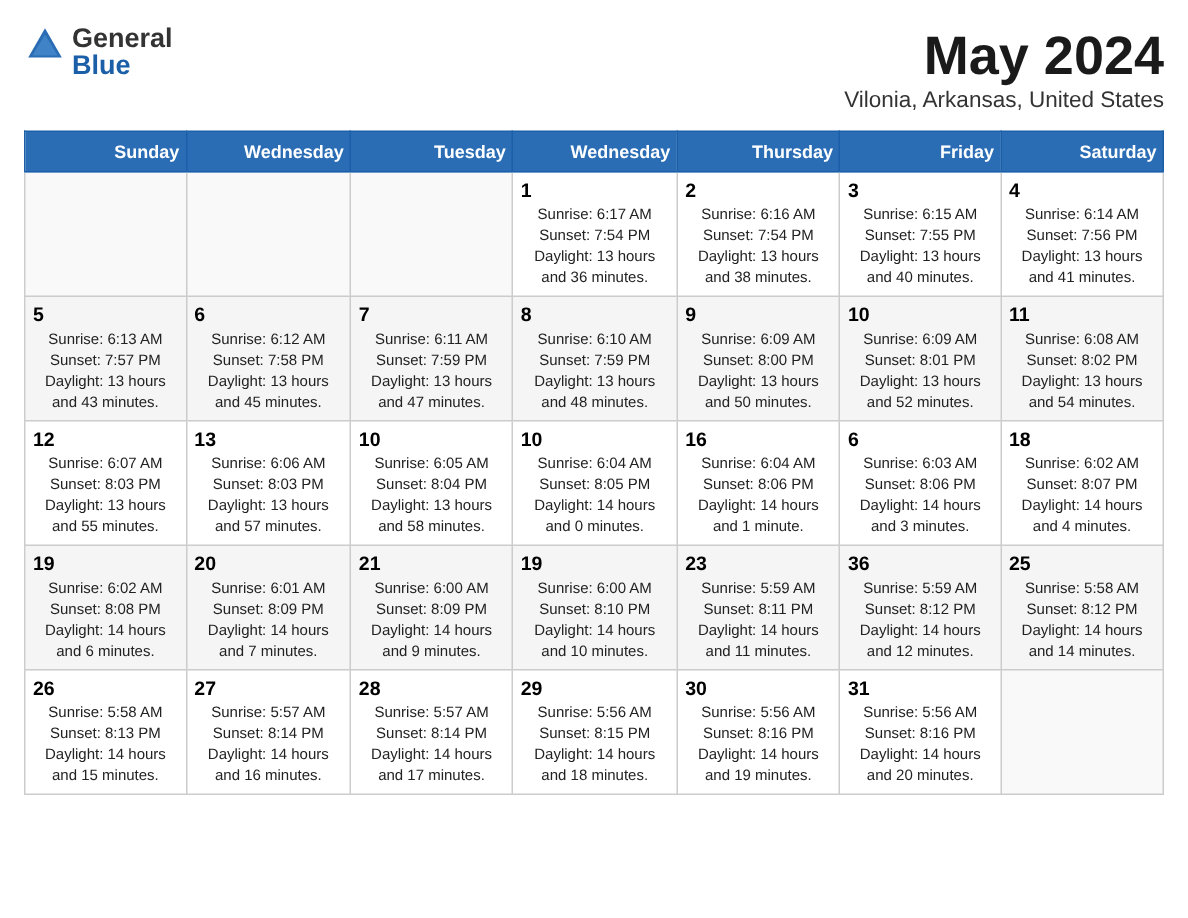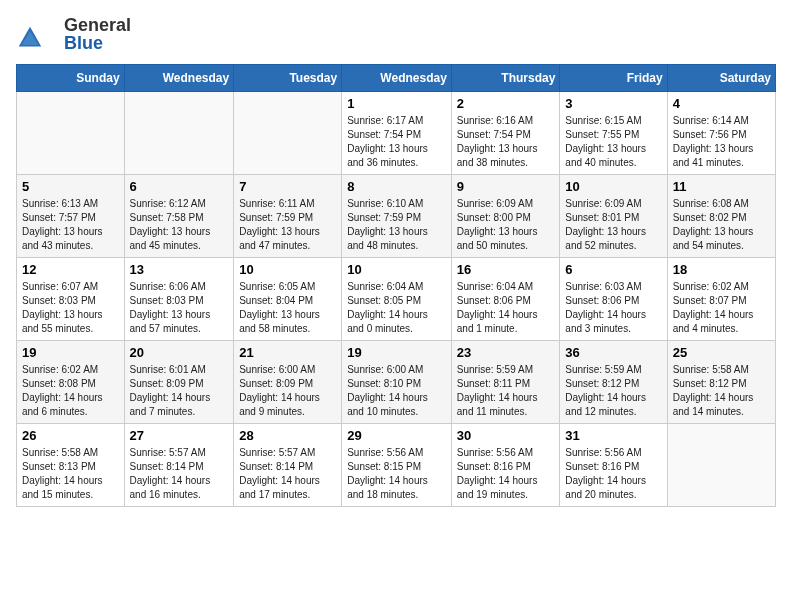--- a/index.html
+++ b/index.html
@@ -11,22 +11,21 @@
       padding: 16px;
     }
     .header {
       display: flex;
       justify-content: space-between;
       align-items: flex-start;
       margin-bottom: 12px;
     }
     .logo {
       display: flex;
-      align-items: flex-end;
-      gap: 16px;
+      align-items: flex-start;
     }
     .logo-text {
       display: flex;
       flex-direction: column;
       line-height: 1;
     }
     .logo-general {
       font-size: 18px;
       font-weight: bold;
       color: #333;
@@ -79,20 +78,21 @@
     .day-num {
       font-weight: bold;
       font-size: 13px;
       margin-bottom: 3px;
       display: block;
     }
     .cell-text {
       font-size: 10px;
       color: #222;
       line-height: 1.4;
+      text-align: center;
     }
     tbody tr:nth-child(odd) td {
       background: #fff;
     }
     tbody tr:nth-child(even) td {
       background: #f5f5f5;
     }
     .empty-cell {
       background: #f9f9f9 !important;
     }
@@ -104,20 +104,24 @@
   <div class="logo">
     <svg class="logo-icon" viewBox="0 0 40 40">
       <polygon points="20,4 36,32 4,32" fill="#2a6db5"></polygon>
       <polygon points="20,10 32,30 8,30" fill="#5599d8" opacity="0.5"></polygon>
     </svg>
     <div class="logo-text">
       <span class="logo-general">General</span>
       <span class="logo-blue">Blue</span>
     </div>
   </div>
+  <div class="title-block">
+    <div class="month-title">May 2024</div>
+    <div class="location">Vilonia, Arkansas, United States</div>
+  </div>
 </div>
 
 <table>
   <thead>
     <tr>
     <th>Sunday</th>
         <th>Wednesday</th>
         <th>Tuesday</th>
         <th>Wednesday</th>
         <th>Thursday</th>

